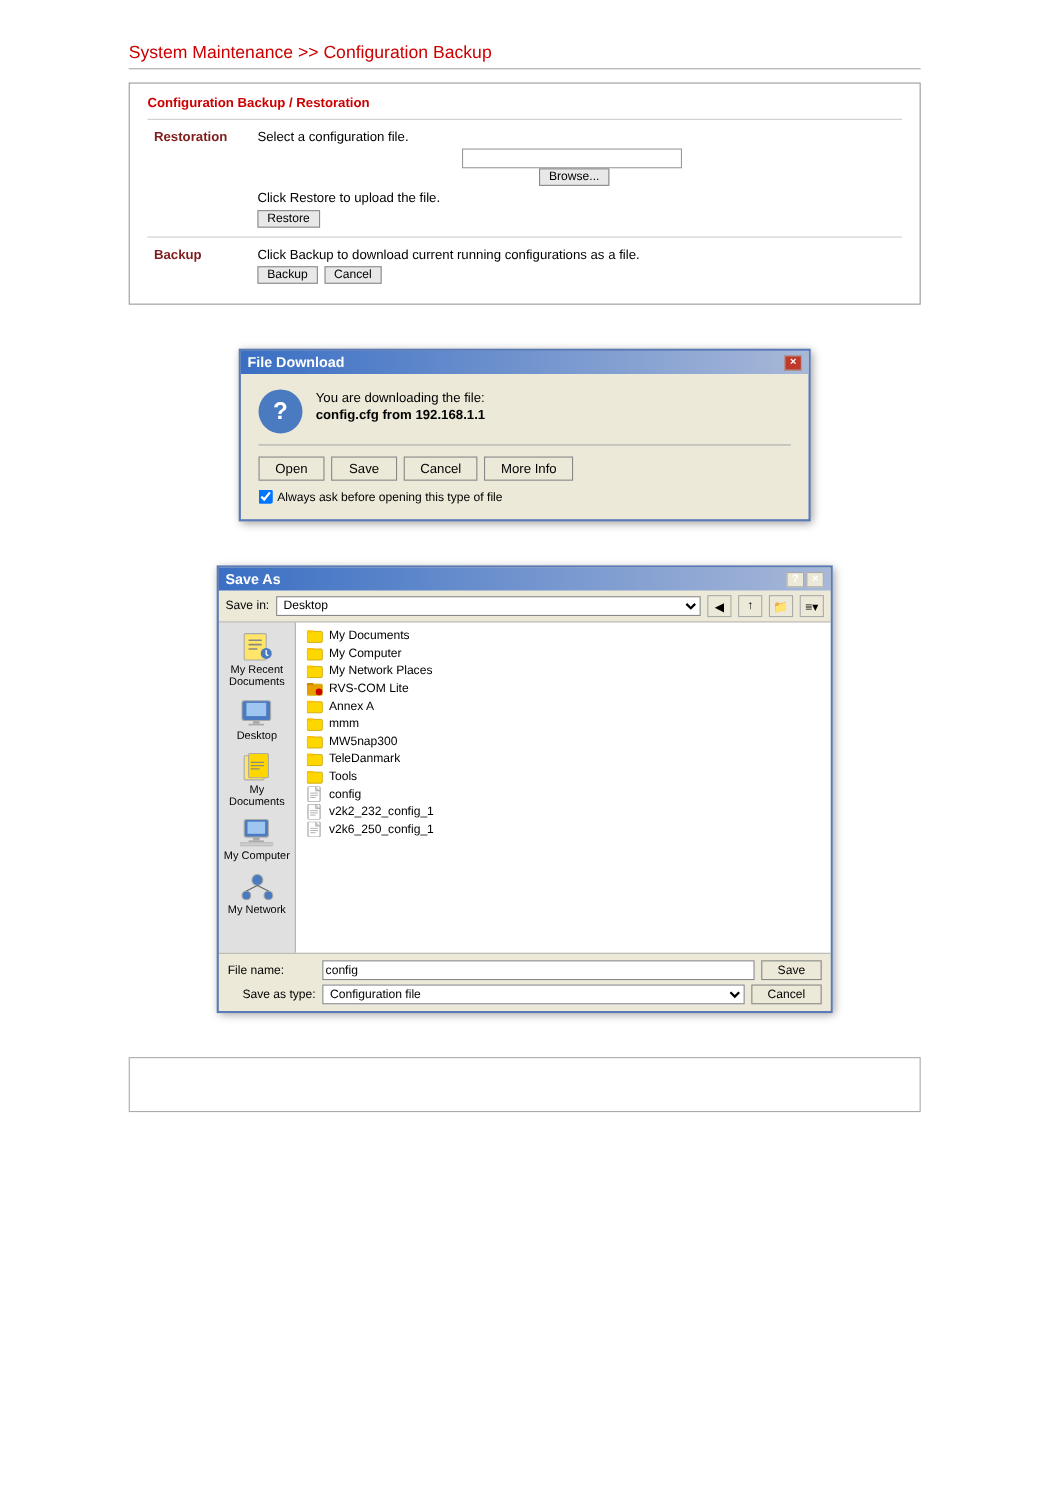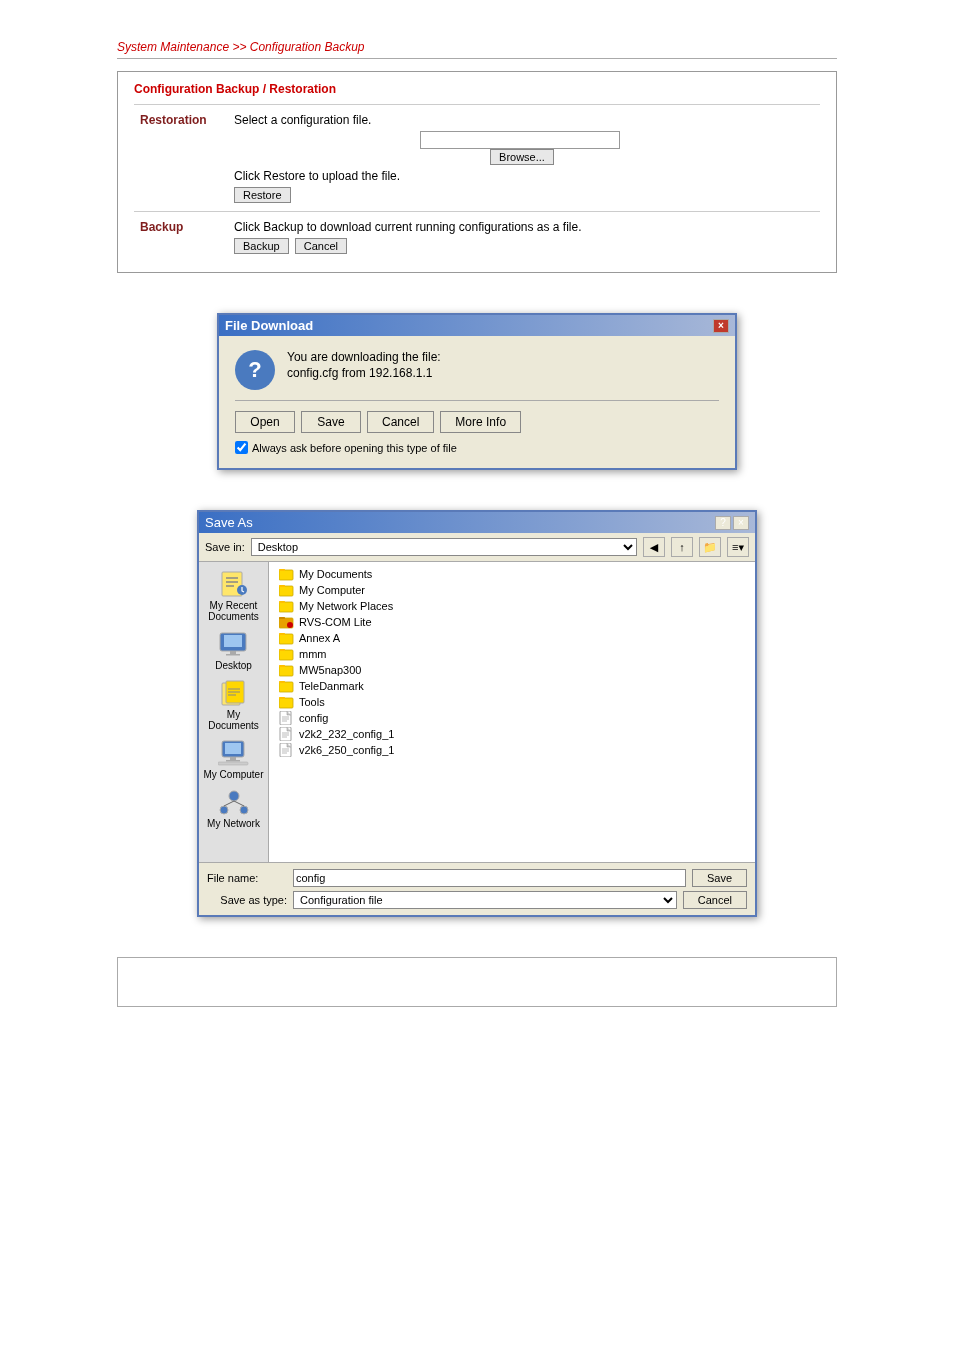--- a/index.html
+++ b/index.html
@@ -12,25 +12,24 @@
       width: 954px;
     }
 
     
     .section1 {
       margin: 20px auto;
       width: 720px;
     }
     .breadcrumb {
       color: #cc0000;
-      font-size: 12px;
+      font-size: 16px;
       margin-bottom: 12px;
       border-bottom: 1px solid #aaa;
       padding-bottom: 4px;
-      font-style: italic;
     }
     .config-panel {
       border: 1px solid #999;
       padding: 10px 16px;
       background: #fff;
     }
     .config-panel h3 {
       color: #cc0000;
       font-size: 12px;
       font-weight: bold;
@@ -130,21 +129,21 @@
       align-items: center;
       justify-content: center;
       margin-right: 12px;
       flex-shrink: 0;
     }
     .dialog-text p {
       font-size: 12px;
       margin-bottom: 2px;
     }
     .dialog-text p.bold {
-      font-weight: normal;
+      font-weight: bold;
     }
     .dialog-divider {
       border: none;
       border-top: 1px solid #aaa;
       margin: 10px 0;
     }
     .dialog-question {
       font-size: 12px;
       margin-bottom: 10px;
     }
@@ -174,21 +173,21 @@
       width: 560px;
     }
     .saveas-window {
       border: 2px solid #5a7ab8;
       background: #ece9d8;
       box-shadow: 2px 2px 8px rgba(0,0,0,0.4);
     }
     .saveas-titlebar {
       background: linear-gradient(to right, #3a6fc4, #a8b8d8);
       color: #fff;
-      font-weight: normal;
+      font-weight: bold;
       font-size: 13px;
       padding: 3px 6px;
       display: flex;
       align-items: center;
       justify-content: space-between;
       text-align: center;
     }
     .saveas-titlebar-buttons {
       display: flex;
       gap: 2px;

